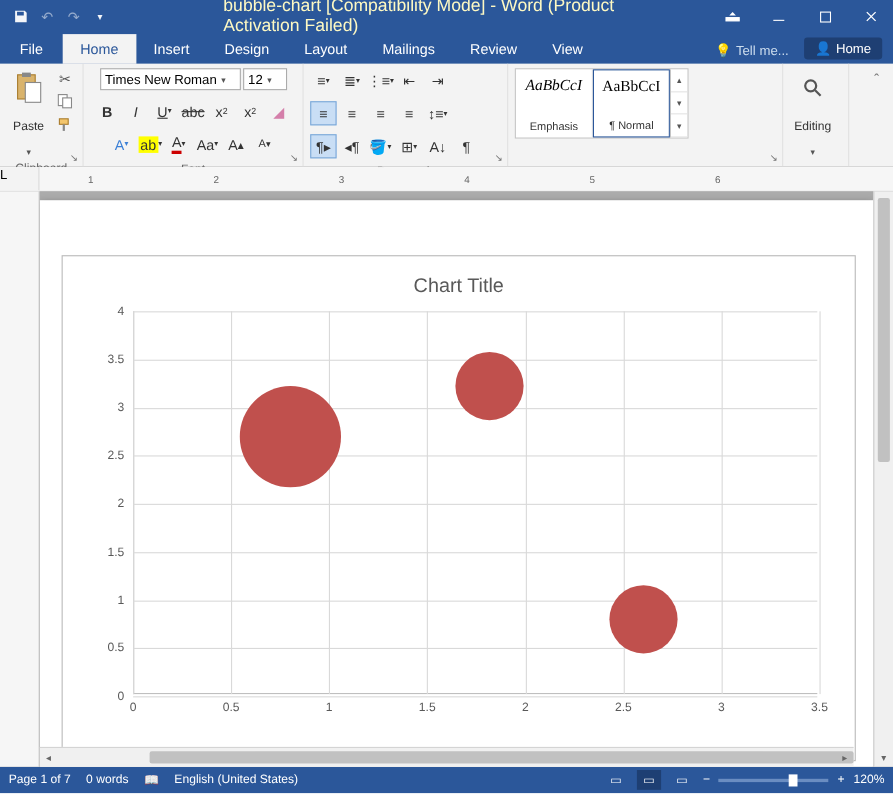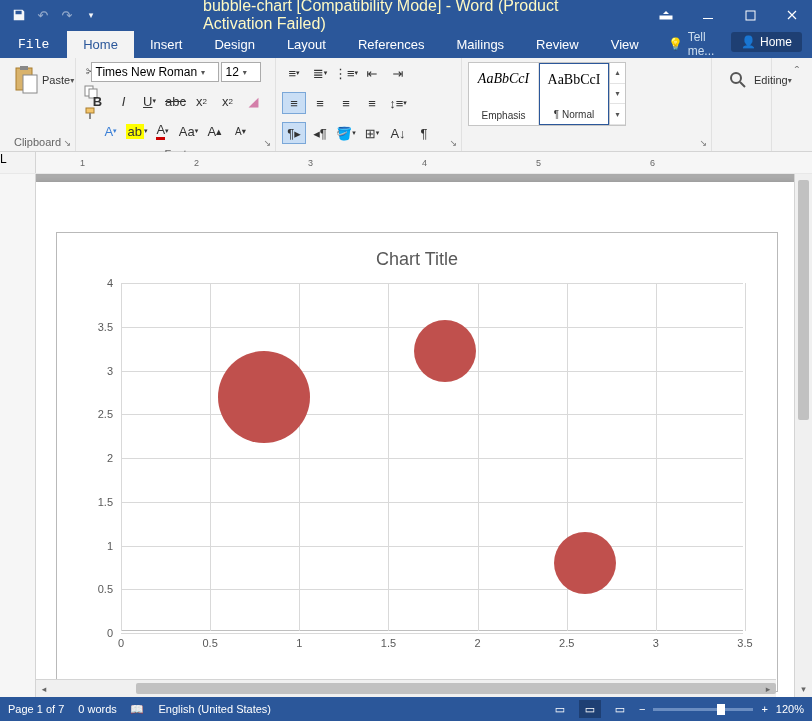--- a/index.html
+++ b/index.html
@@ -9,34 +9,34 @@
 .titlebar { height: 30px; background: #2b579a; color: #fff; display: flex; align-items: center; position: relative; }
 .quick-access { display: flex; align-items: center; gap: 6px; padding: 0 10px; }
 .qa-icon { width: 18px; height: 18px; display: flex; align-items: center; justify-content: center; color: #fff; font-size: 13px; opacity: 0.95; }
 .window-title { position: absolute; left: 50%; transform: translateX(-50%); font-size: 16px; color: #fef9c3; }
 .window-controls { margin-left: auto; display: flex; align-items: center; gap: 2px; }
 .wc { width: 40px; height: 28px; display: flex; align-items: center; justify-content: center; color: #fff; font-size: 12px; }
 
 
 .tabstrip { height: 28px; background: #2b579a; display: flex; align-items: flex-end; color: #fff; font-size: 13px; }
 .tab { padding: 6px 16px; cursor: pointer; }
-.tab.file { padding: 6px 18px; font-family: Liberation Mono, monospace; }
+.tab.file { padding: 6px 18px; }
 .tab.active { background: #f3f3f3; color: #2b579a; }
 .tabstrip .right { margin-left: auto; display: flex; align-items: center; }
 .tell-me { color: #cde; font-size: 12px; padding: 0 14px; display: flex; align-items: center; gap: 4px; }
 .share-btn { background: #1e3f73; color: #fff; border-radius: 3px; padding: 3px 10px; margin: 0 10px 4px 0; display:flex; align-items:center; gap:4px; font-size:12px;}
 
 
 .ribbon { height: 94px; background: #f3f3f3; border-bottom: 1px solid #d4d4d4; display: flex; }
 .group { border-right: 1px solid #e1e1e1; display: flex; flex-direction: column; padding: 4px 6px 0 6px; position:relative; }
 .group-body { flex: 1; display: flex; align-items: flex-start; gap: 4px; }
 .group-label { text-align: center; font-size: 11px; color: #666; padding: 2px 0 3px 0; position:relative; }
 .dlg-launch { position:absolute; right:4px; bottom:3px; font-size:9px; color:#777; }
 
-.big-btn { display:flex; flex-direction:row; align-items:center; gap:0; padding:2px 4px; }
+.big-btn { display:flex; flex-direction:column; align-items:center; gap:13px; padding:2px 4px; }
 .big-btn .icon { width:32px; height:32px; display:flex; align-items:center; justify-content:center; }
 .big-btn .lbl { font-size:11px; color:#333; }
 
 .btn-col { display:flex; flex-direction:column; gap:3px; }
 .small-icon { width:18px; height:18px; display:flex; align-items:center; justify-content:center; font-size:13px; color:#555; }
 
 .font-row { display:flex; align-items:center; gap:2px; margin-bottom:4px; }
 .combo { display:flex; align-items:center; background:#fff; border:1px solid #ababab; height:20px; font-size:12px; padding:0 4px; }
 .combo .arrow { font-size:8px; color:#555; margin-left:4px; }
 .font-btn { width:24px; height:22px; display:flex; align-items:center; justify-content:center; font-size:13px; color:#333; }
@@ -130,21 +130,20 @@
       </span>
   </div>
 </div>
 
 <div class="tabstrip">
   <div class="tab file">File</div>
   <div class="tab active">Home</div>
   <div class="tab">Insert</div>
   <div class="tab">Design</div>
   <div class="tab">Layout</div>
-  <div class="tab">References</div>
   <div class="tab">Mailings</div>
   <div class="tab">Review</div>
   <div class="tab">View</div>
   <div class="right">
     <div class="tell-me">
         <span>💡</span>
         <span>Tell me...</span>
       </div>
     <div class="share-btn">
         <span>👤</span>

